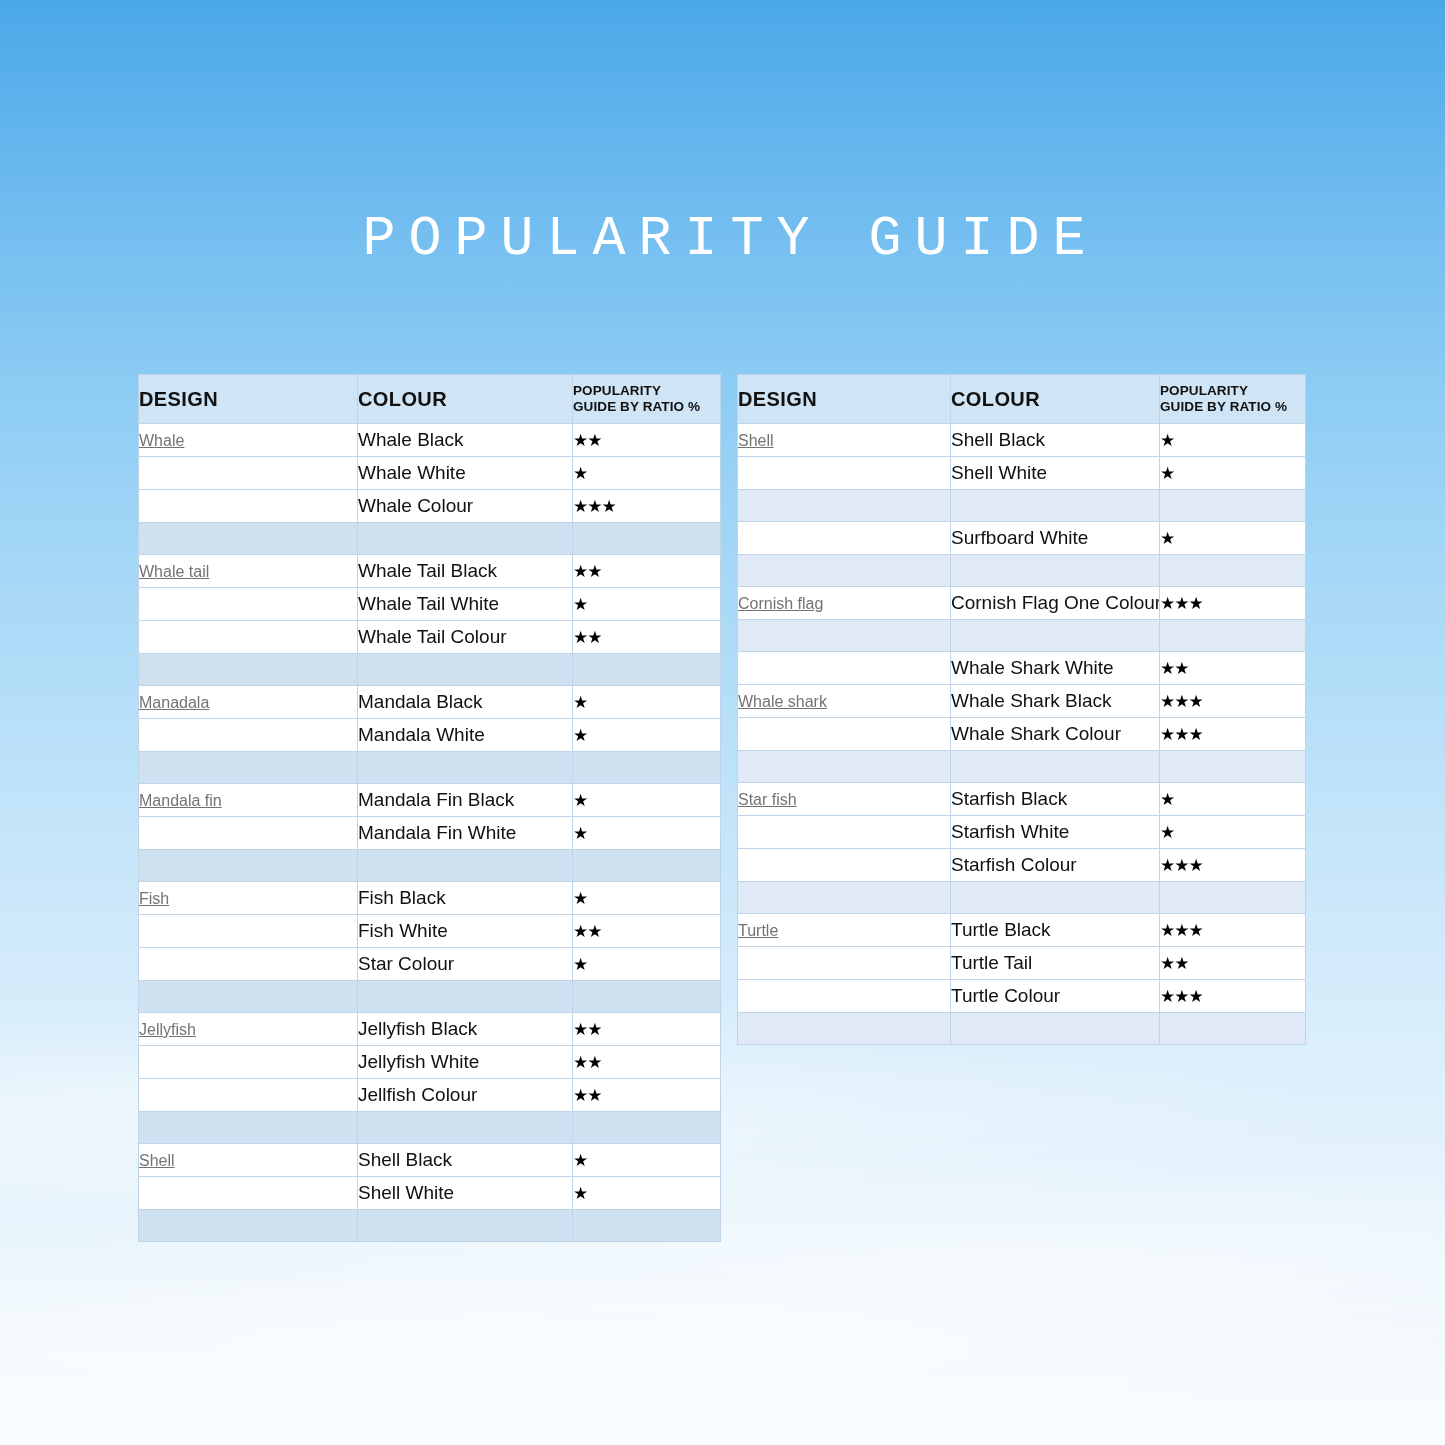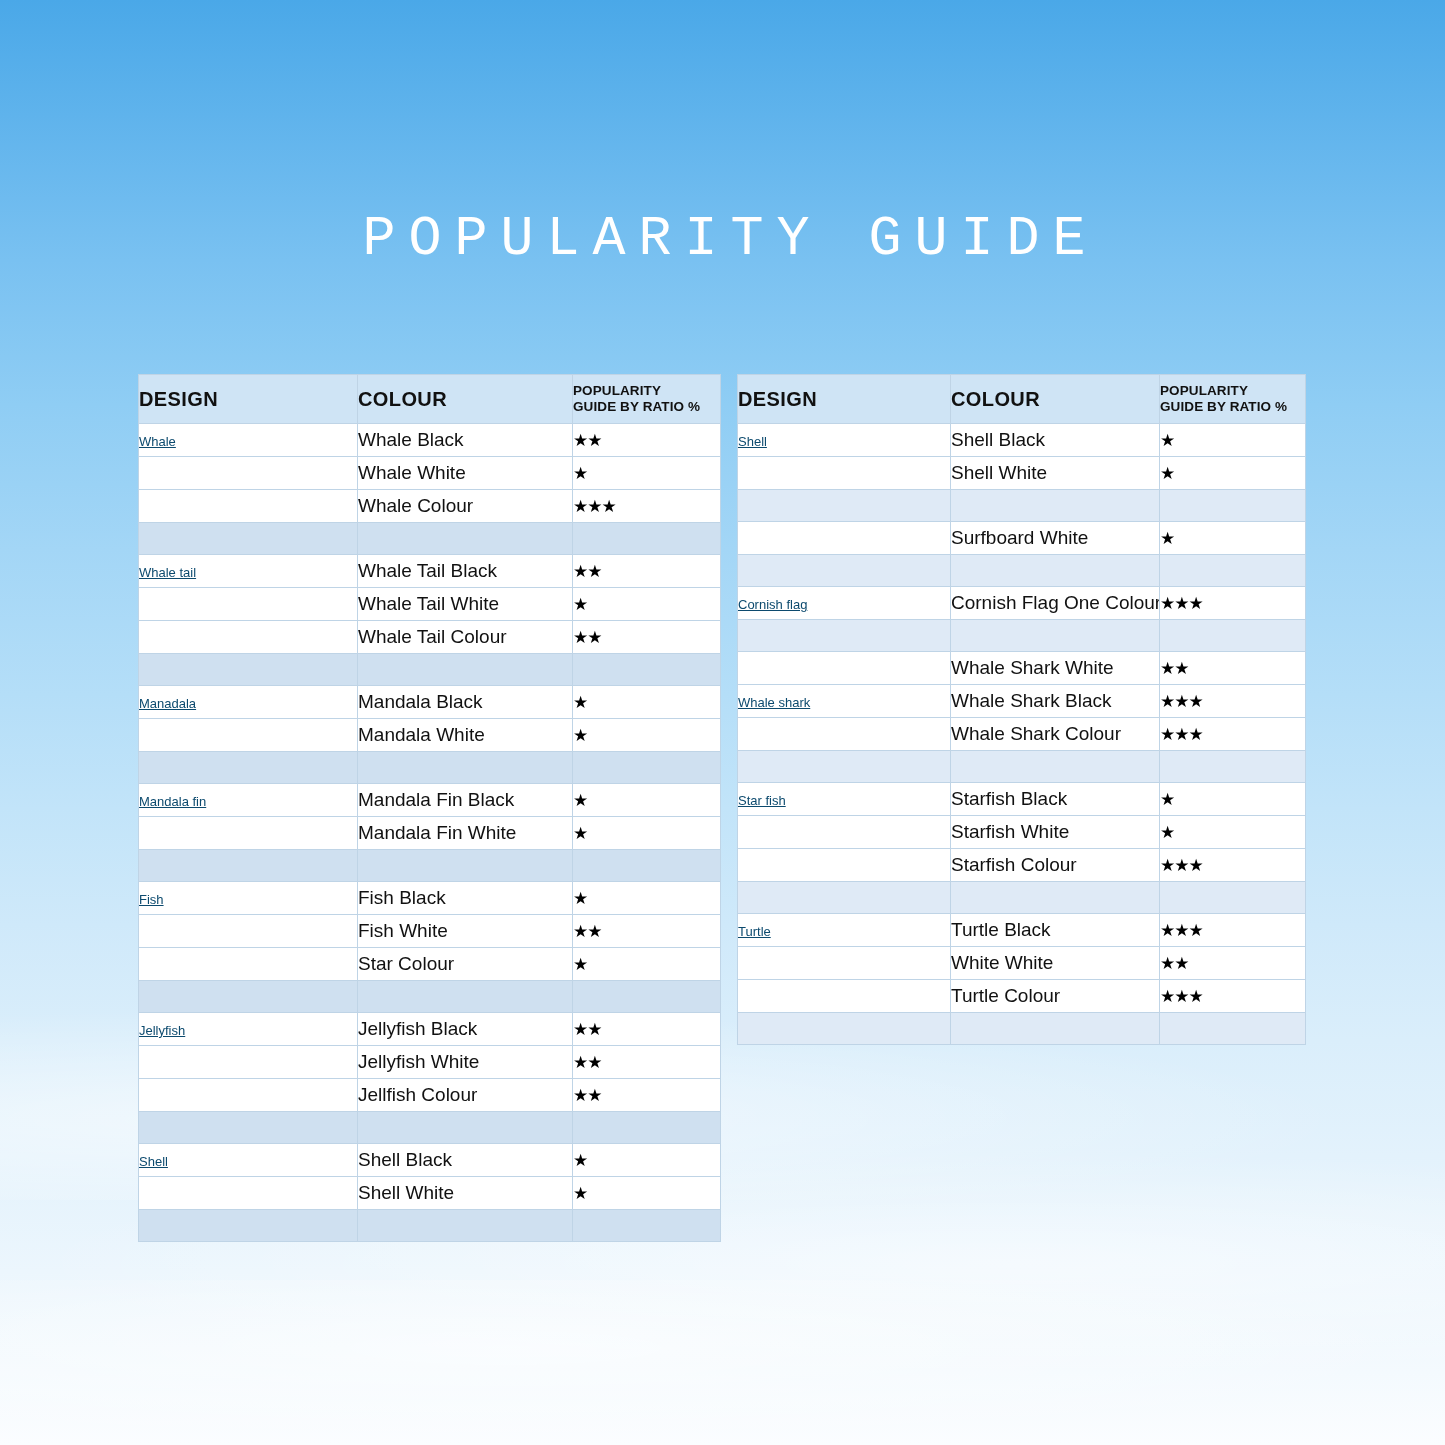--- a/index.html
+++ b/index.html
@@ -119,23 +119,23 @@
   td.colour {
     padding-left: 12px;
   }
   td.stars {
     padding-left: 10px;
     font-size: 17px;
     letter-spacing: -1px;
     color: #000;
   }
   a.design-link {
-    color: #0c4a6e;
+    color: #737373;
     text-decoration: underline;
-    font-size: 13px;
+    font-size: 16px;
   }
   tr.spacer td {
     background: #cfe0f0;
     height: 31px;
   }
   tr.spacer-light td {
     background: #dfeaf6;
     height: 31px;
   }
 </style>
@@ -386,21 +386,21 @@
           <td></td>
           <td></td>
         </tr>
         <tr>
           <td class="design"><a class="design-link" href="#">Turtle</a></td>
           <td class="colour">Turtle Black</td>
           <td class="stars">★★★</td>
         </tr>
         <tr>
           <td class="design"></td>
-          <td class="colour">White White</td>
+          <td class="colour">Turtle Tail</td>
           <td class="stars">★★</td>
         </tr>
         <tr>
           <td class="design"></td>
           <td class="colour">Turtle Colour</td>
           <td class="stars">★★★</td>
         </tr>
         <tr class="spacer-light">
           <td></td>
           <td></td>

